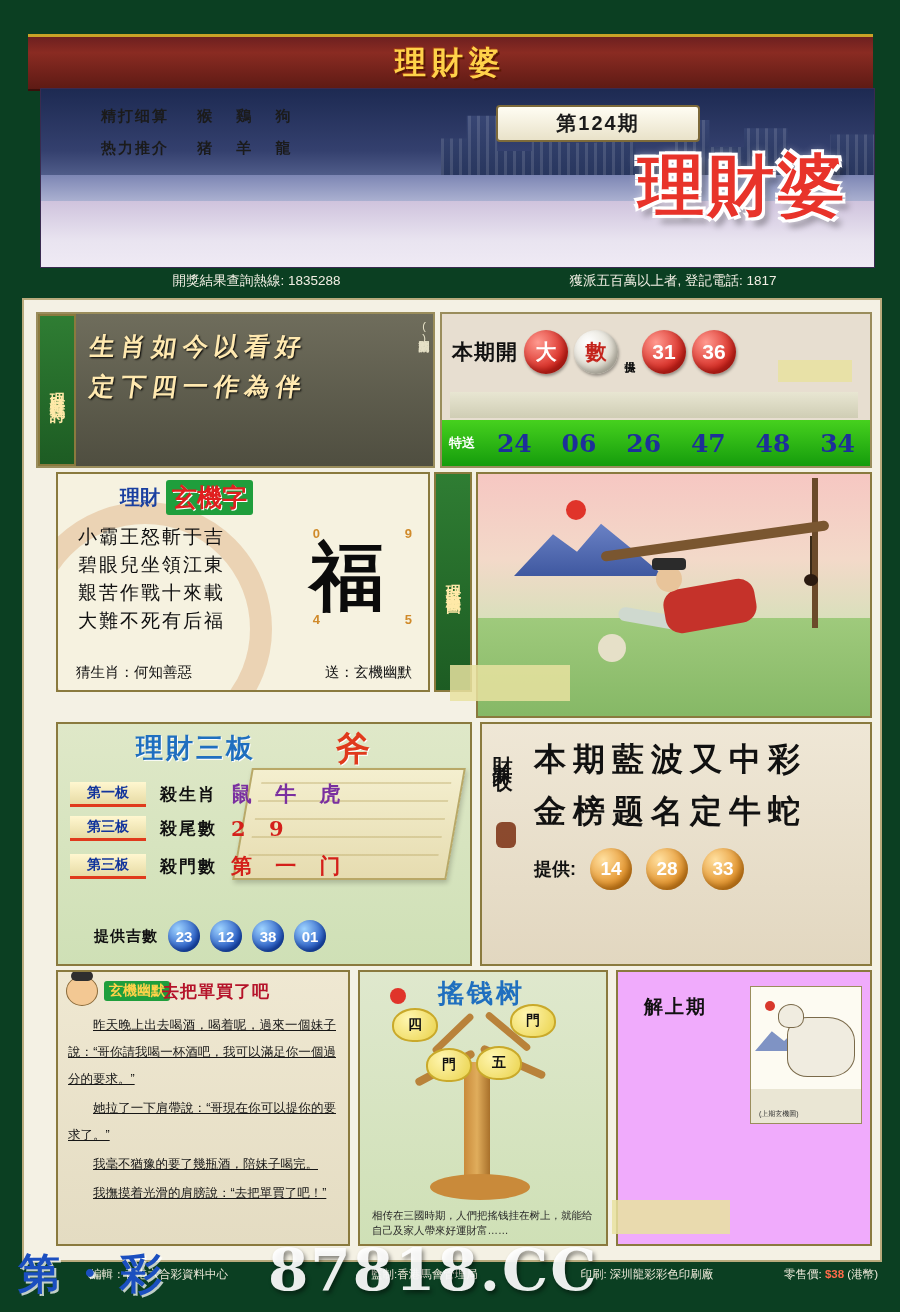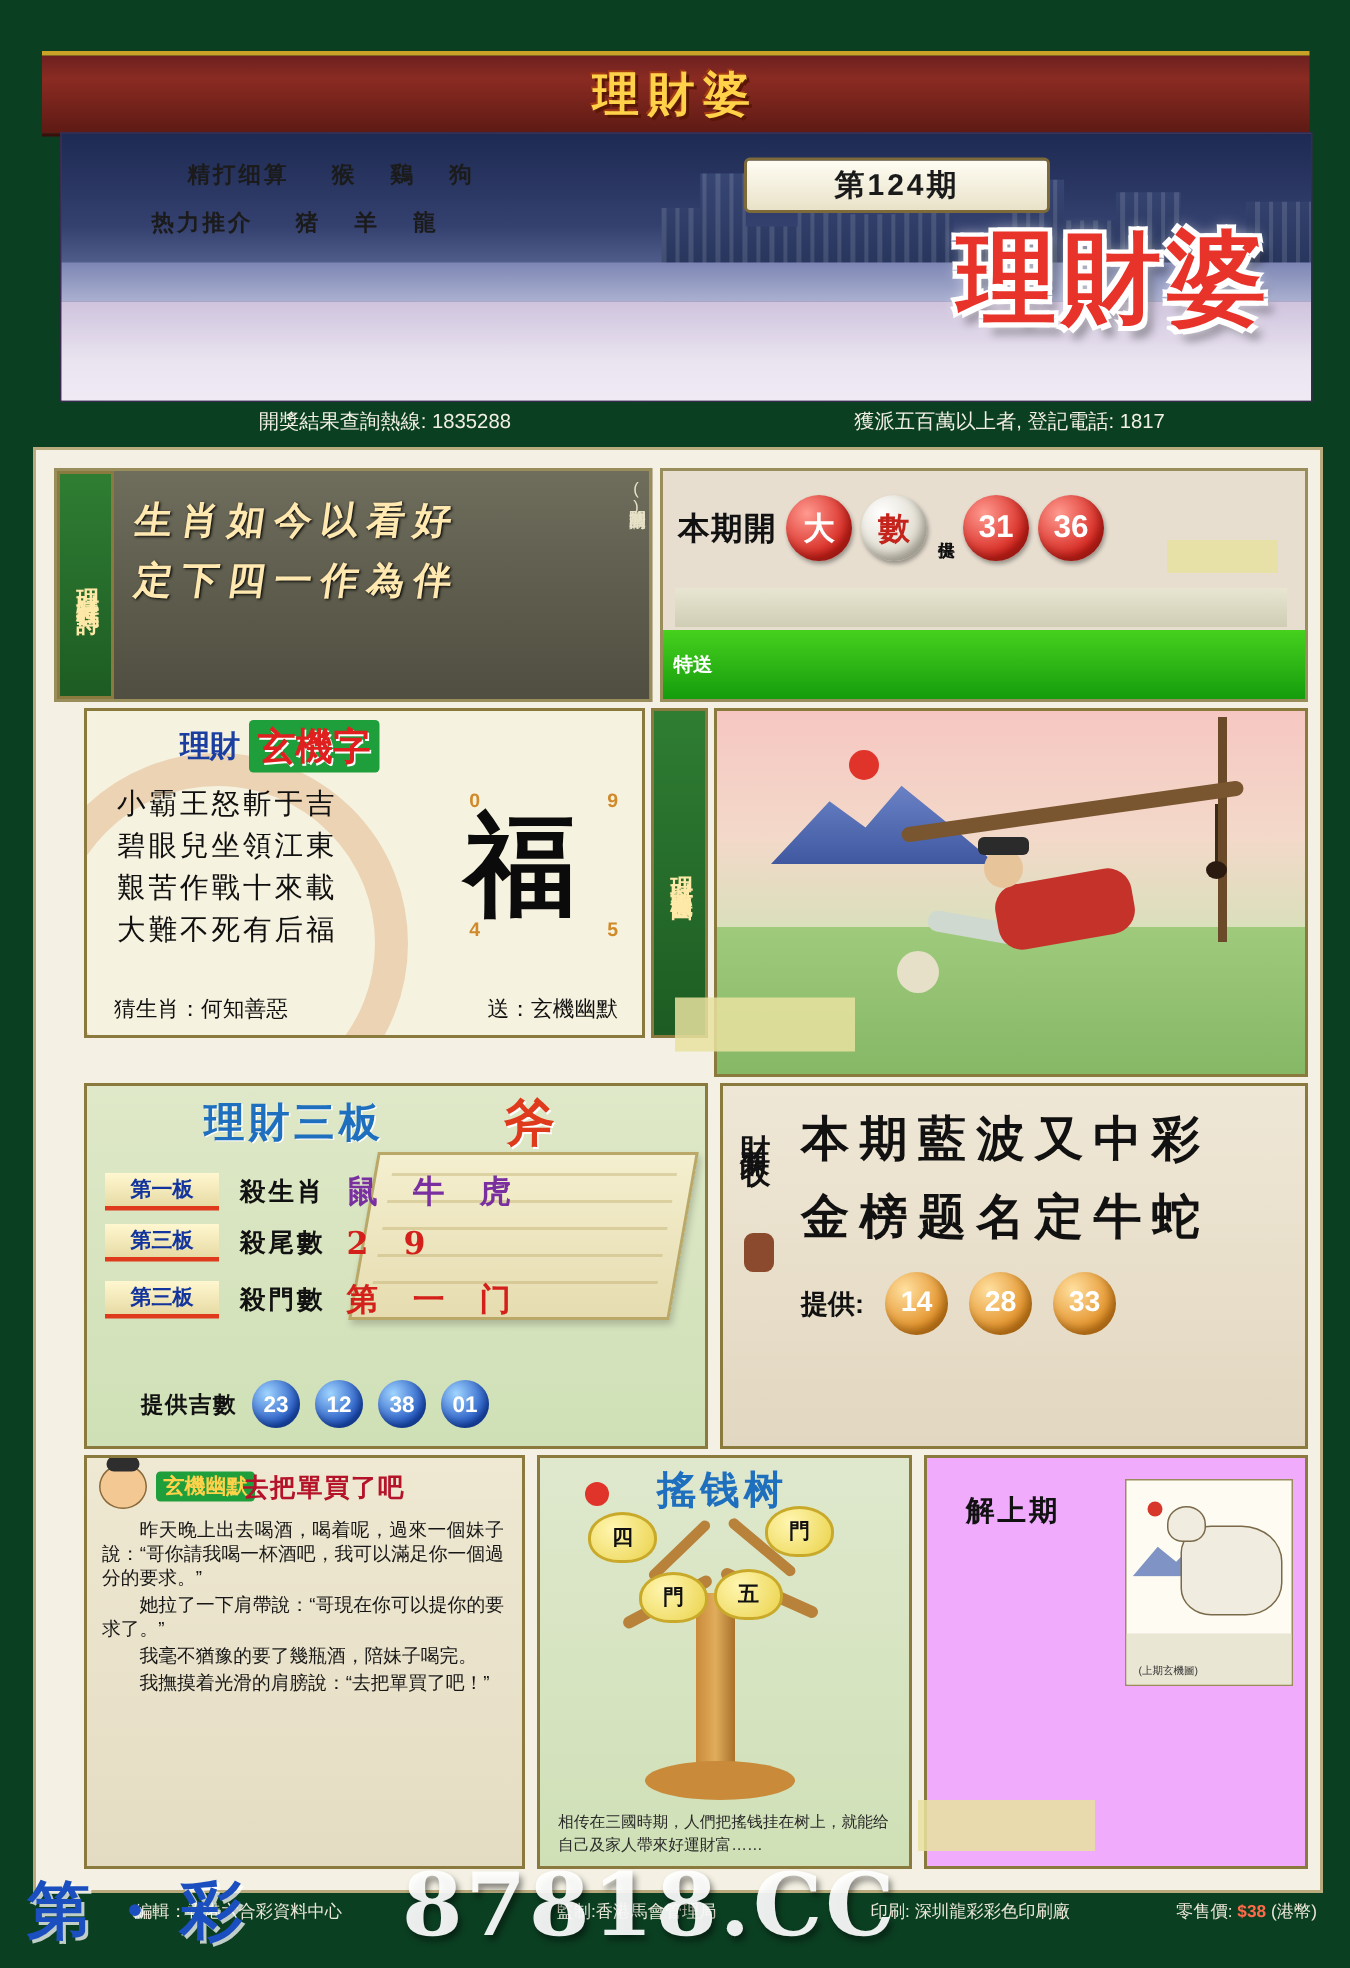--- a/index.html
+++ b/index.html
@@ -49,21 +49,21 @@
   }
   .skyline:after{
     content:"";position:absolute;left:0;bottom:0;width:100%;height:26px;
     background:linear-gradient(180deg,#7d86b4,#aab0d0);
   }
   .mh-lower{
     position:absolute;left:0;bottom:0;width:100%;height:66px;
     background:linear-gradient(180deg,#cfc3dd 0%,#e9e4f0 60%,#efeaf4 100%);
   }
   .tipline{position:absolute;color:#1b1b1b;font-weight:bold;font-size:15px;letter-spacing:2px;z-index:4;}
-  .tip1{left:60px;top:18px;margin-left:24px;}
+  .tip1{left:60px;top:18px;}
   .tip2{left:60px;top:50px;}
   .tipzodiac{margin-left:22px;letter-spacing:10px;}
   .issue-box{
     position:absolute;left:455px;top:16px;width:200px;height:33px;
     background:linear-gradient(180deg,#fffdf3,#e9e2c9);
     border:2px solid #7d6a3a;border-radius:4px;
     display:flex;align-items:center;justify-content:center;
     font-weight:bold;font-size:20px;color:#1a1a1a;letter-spacing:2px;z-index:5;
   }
   .logo-big{
@@ -241,21 +241,21 @@
   .row4{position:absolute;left:12px;top:670px;width:832px;height:272px;}
   .humour{
     position:absolute;left:20px;top:0;width:290px;height:272px;
     background:linear-gradient(180deg,#efe8d2,#e4dcc2);border:2px solid #8a7a3e;overflow:hidden;
   }
   .hum-head{position:absolute;left:8px;top:4px;display:flex;align-items:center;gap:6px;}
   .hum-face{width:30px;height:28px;border-radius:50%;background:#f3c893;border:1px solid #8a6a3a;position:relative;}
   .hum-face:after{content:"";position:absolute;left:4px;top:-6px;width:22px;height:10px;background:#2e2e2e;border-radius:5px;}
   .hum-tag{background:#1f9e3c;color:#ffd24a;font-weight:bold;font-size:14px;padding:1px 5px;border-radius:3px;}
   .hum-title{position:absolute;left:104px;top:8px;font-weight:bold;font-size:17px;color:#b5132a;letter-spacing:1px;}
-  .hum-body{position:absolute;left:10px;top:40px;width:268px;font-size:12.5px;line-height:16px;color:#161616;text-align:justify;}
+  .hum-body{position:absolute;left:10px;top:40px;width:268px;font-size:12.5px;line-height:27px;color:#161616;text-align:justify;text-decoration:underline;}
   .hum-body p{margin:0 0 2px 0;text-indent:2em;}
   .tree{
     position:absolute;left:322px;top:0;width:246px;height:272px;
     background:linear-gradient(180deg,#dfe8cd,#cfe0b6);border:2px solid #8a7a3e;overflow:hidden;
   }
   .tree-title{position:absolute;left:78px;top:4px;font-family:"DejaVu Serif",serif;font-size:26px;font-weight:bold;color:#1f6fbf;letter-spacing:3px;}
   .tree-trunk{position:absolute;left:104px;top:90px;width:26px;height:130px;background:linear-gradient(90deg,#c98a3a,#e0ad5c,#a8702a);border-radius:6px;}
   .tree-root{position:absolute;left:70px;bottom:44px;width:100px;height:26px;background:#c98a3a;border-radius:50%;}
   .branch{position:absolute;background:#b9823a;border-radius:4px;}
   .b1{left:52px;top:92px;width:66px;height:8px;transform:rotate(-28deg);}
@@ -358,20 +358,28 @@
           <span class="lbl">本期開</span>
           <span class="ball red">大</span>
           <span class="ball white">數</span>
           <span class="vtiny">提供</span>
           <span class="ball red">31</span>
           <span class="ball red">36</span>
         </div>
         <div class="draw-strip"></div>
         <div class="draw-bottom">
           <div class="tag">特送</div>
+          <div class="draw-nums">
+            <span>24</span>
+            <span>06</span>
+            <span>26</span>
+            <span>47</span>
+            <span>48</span>
+            <span>34</span>
+          </div>
         </div>
       </div>
     </div>
 
     <div class="row2">
       <div class="riddle">
         <div class="riddle-head">
           <span class="h-a">理財</span>
           <span class="h-b">玄機字</span>
         </div>

